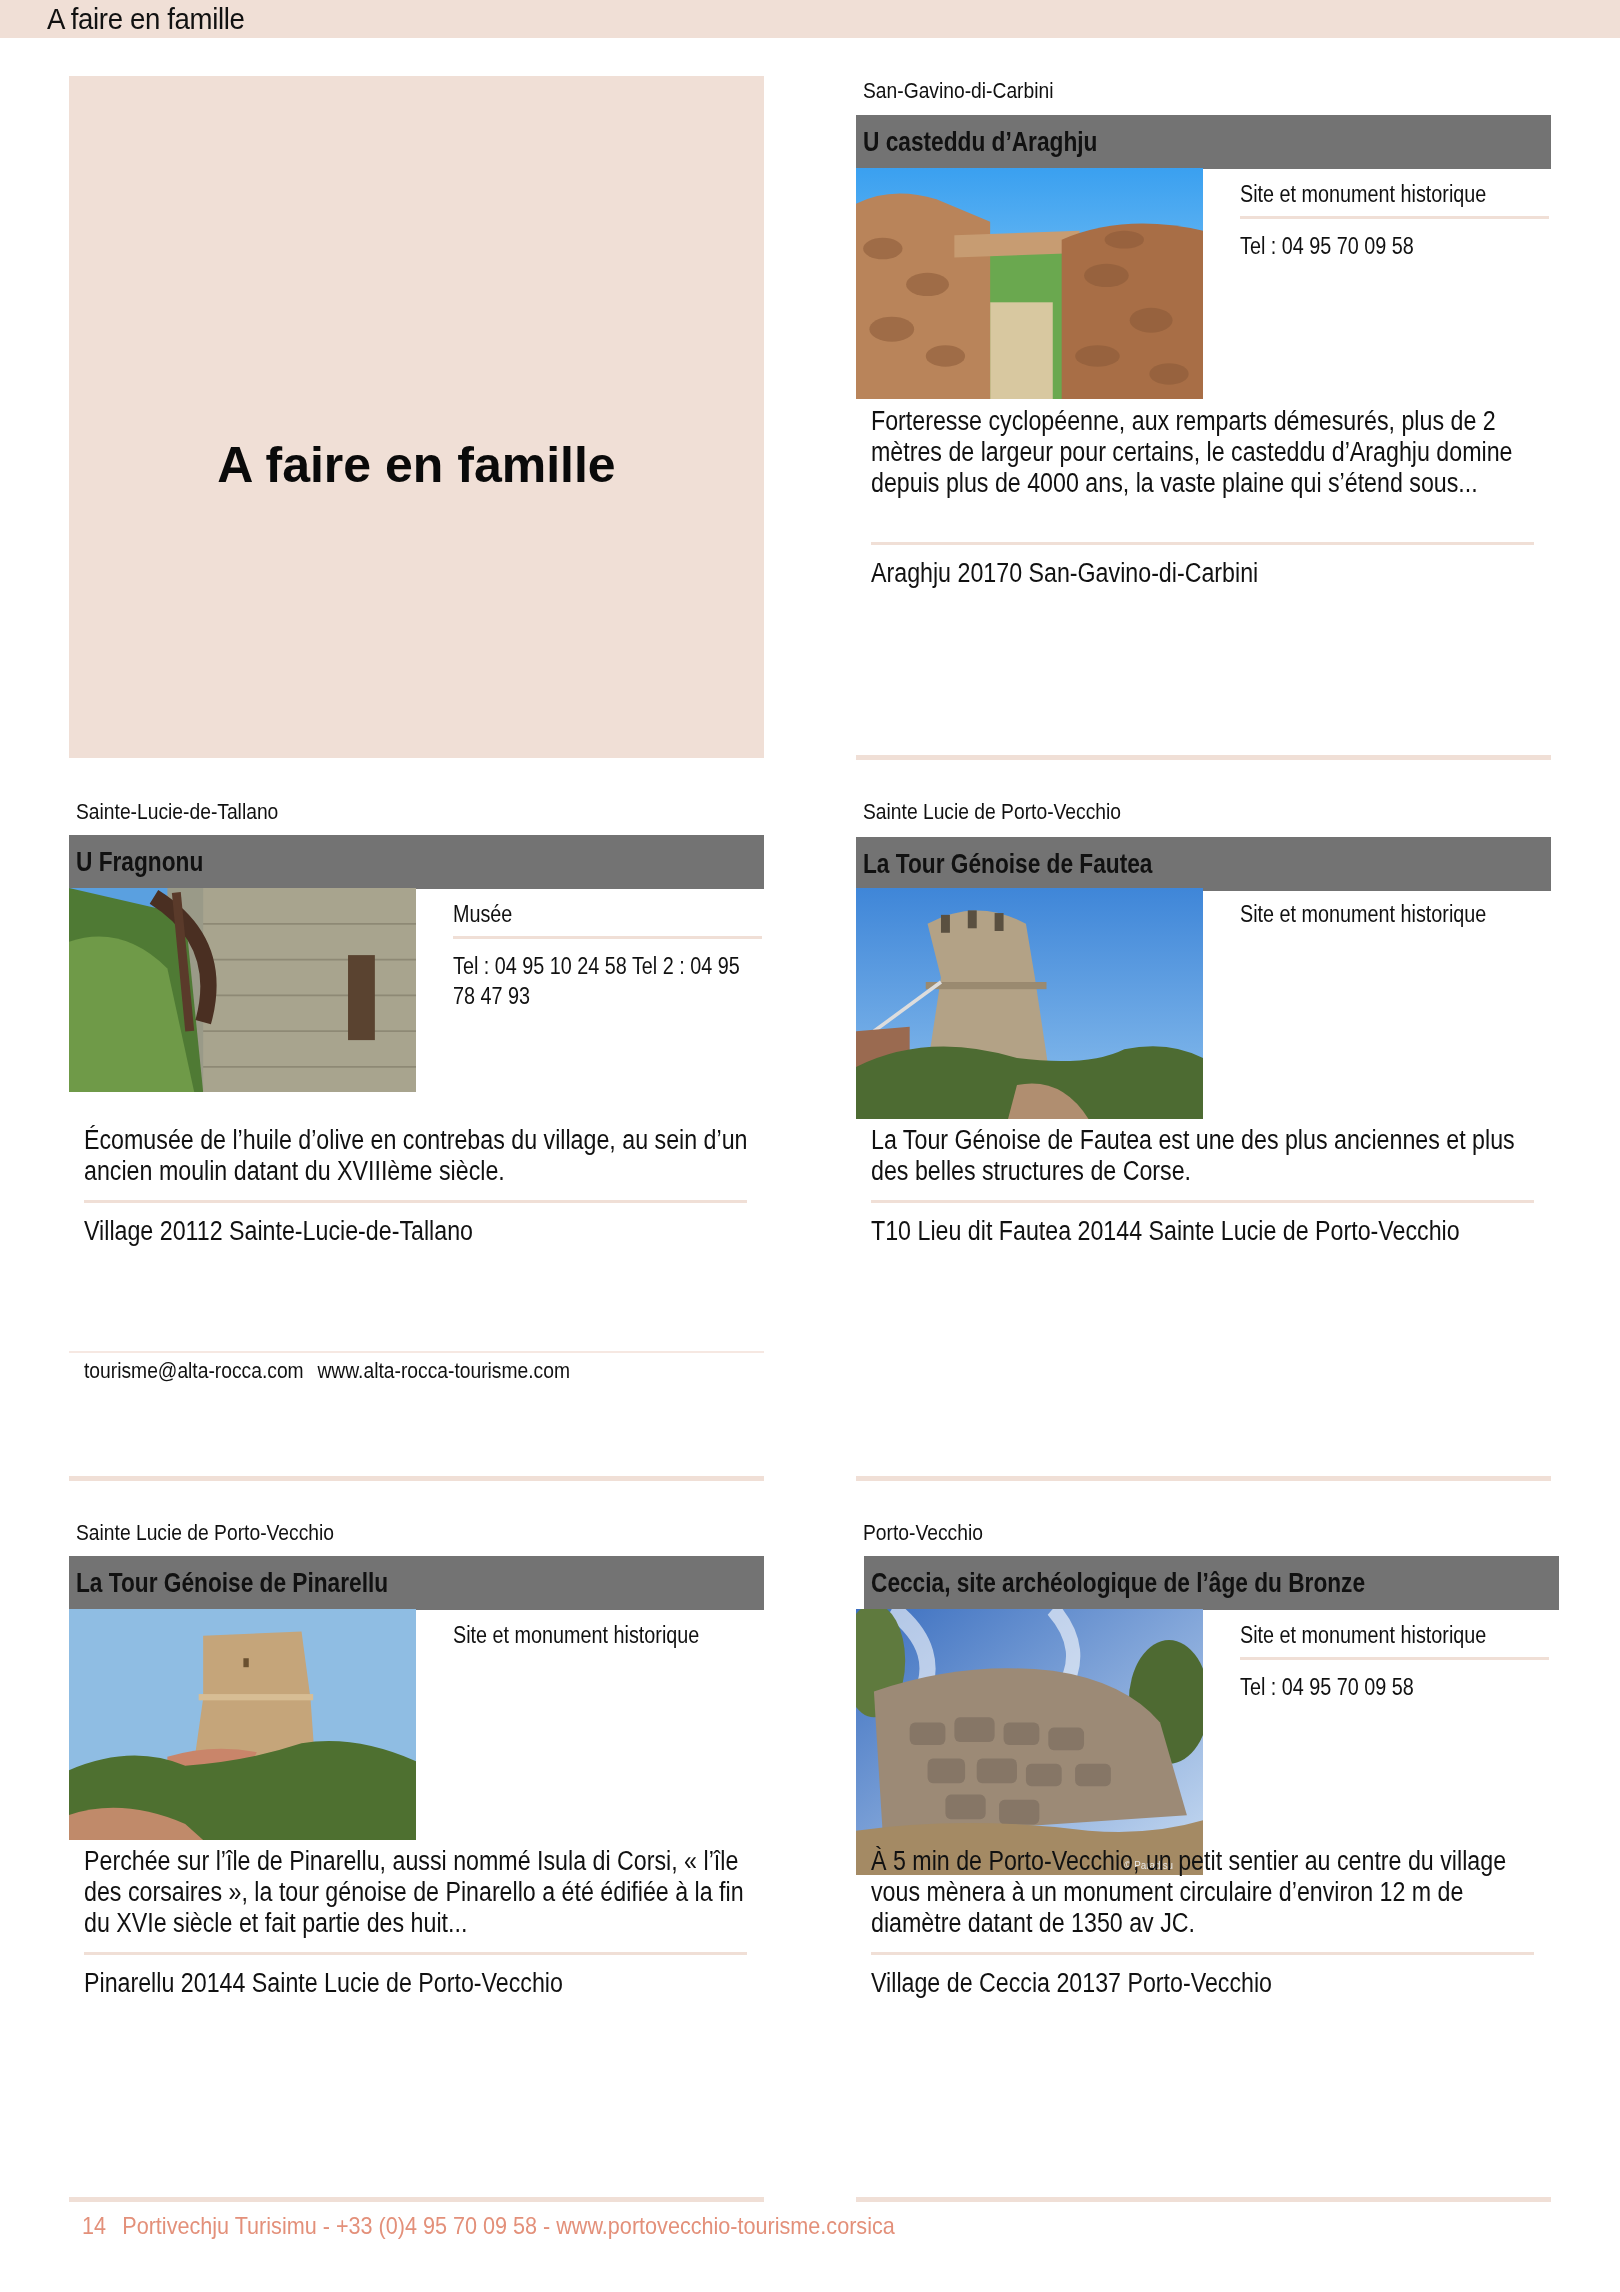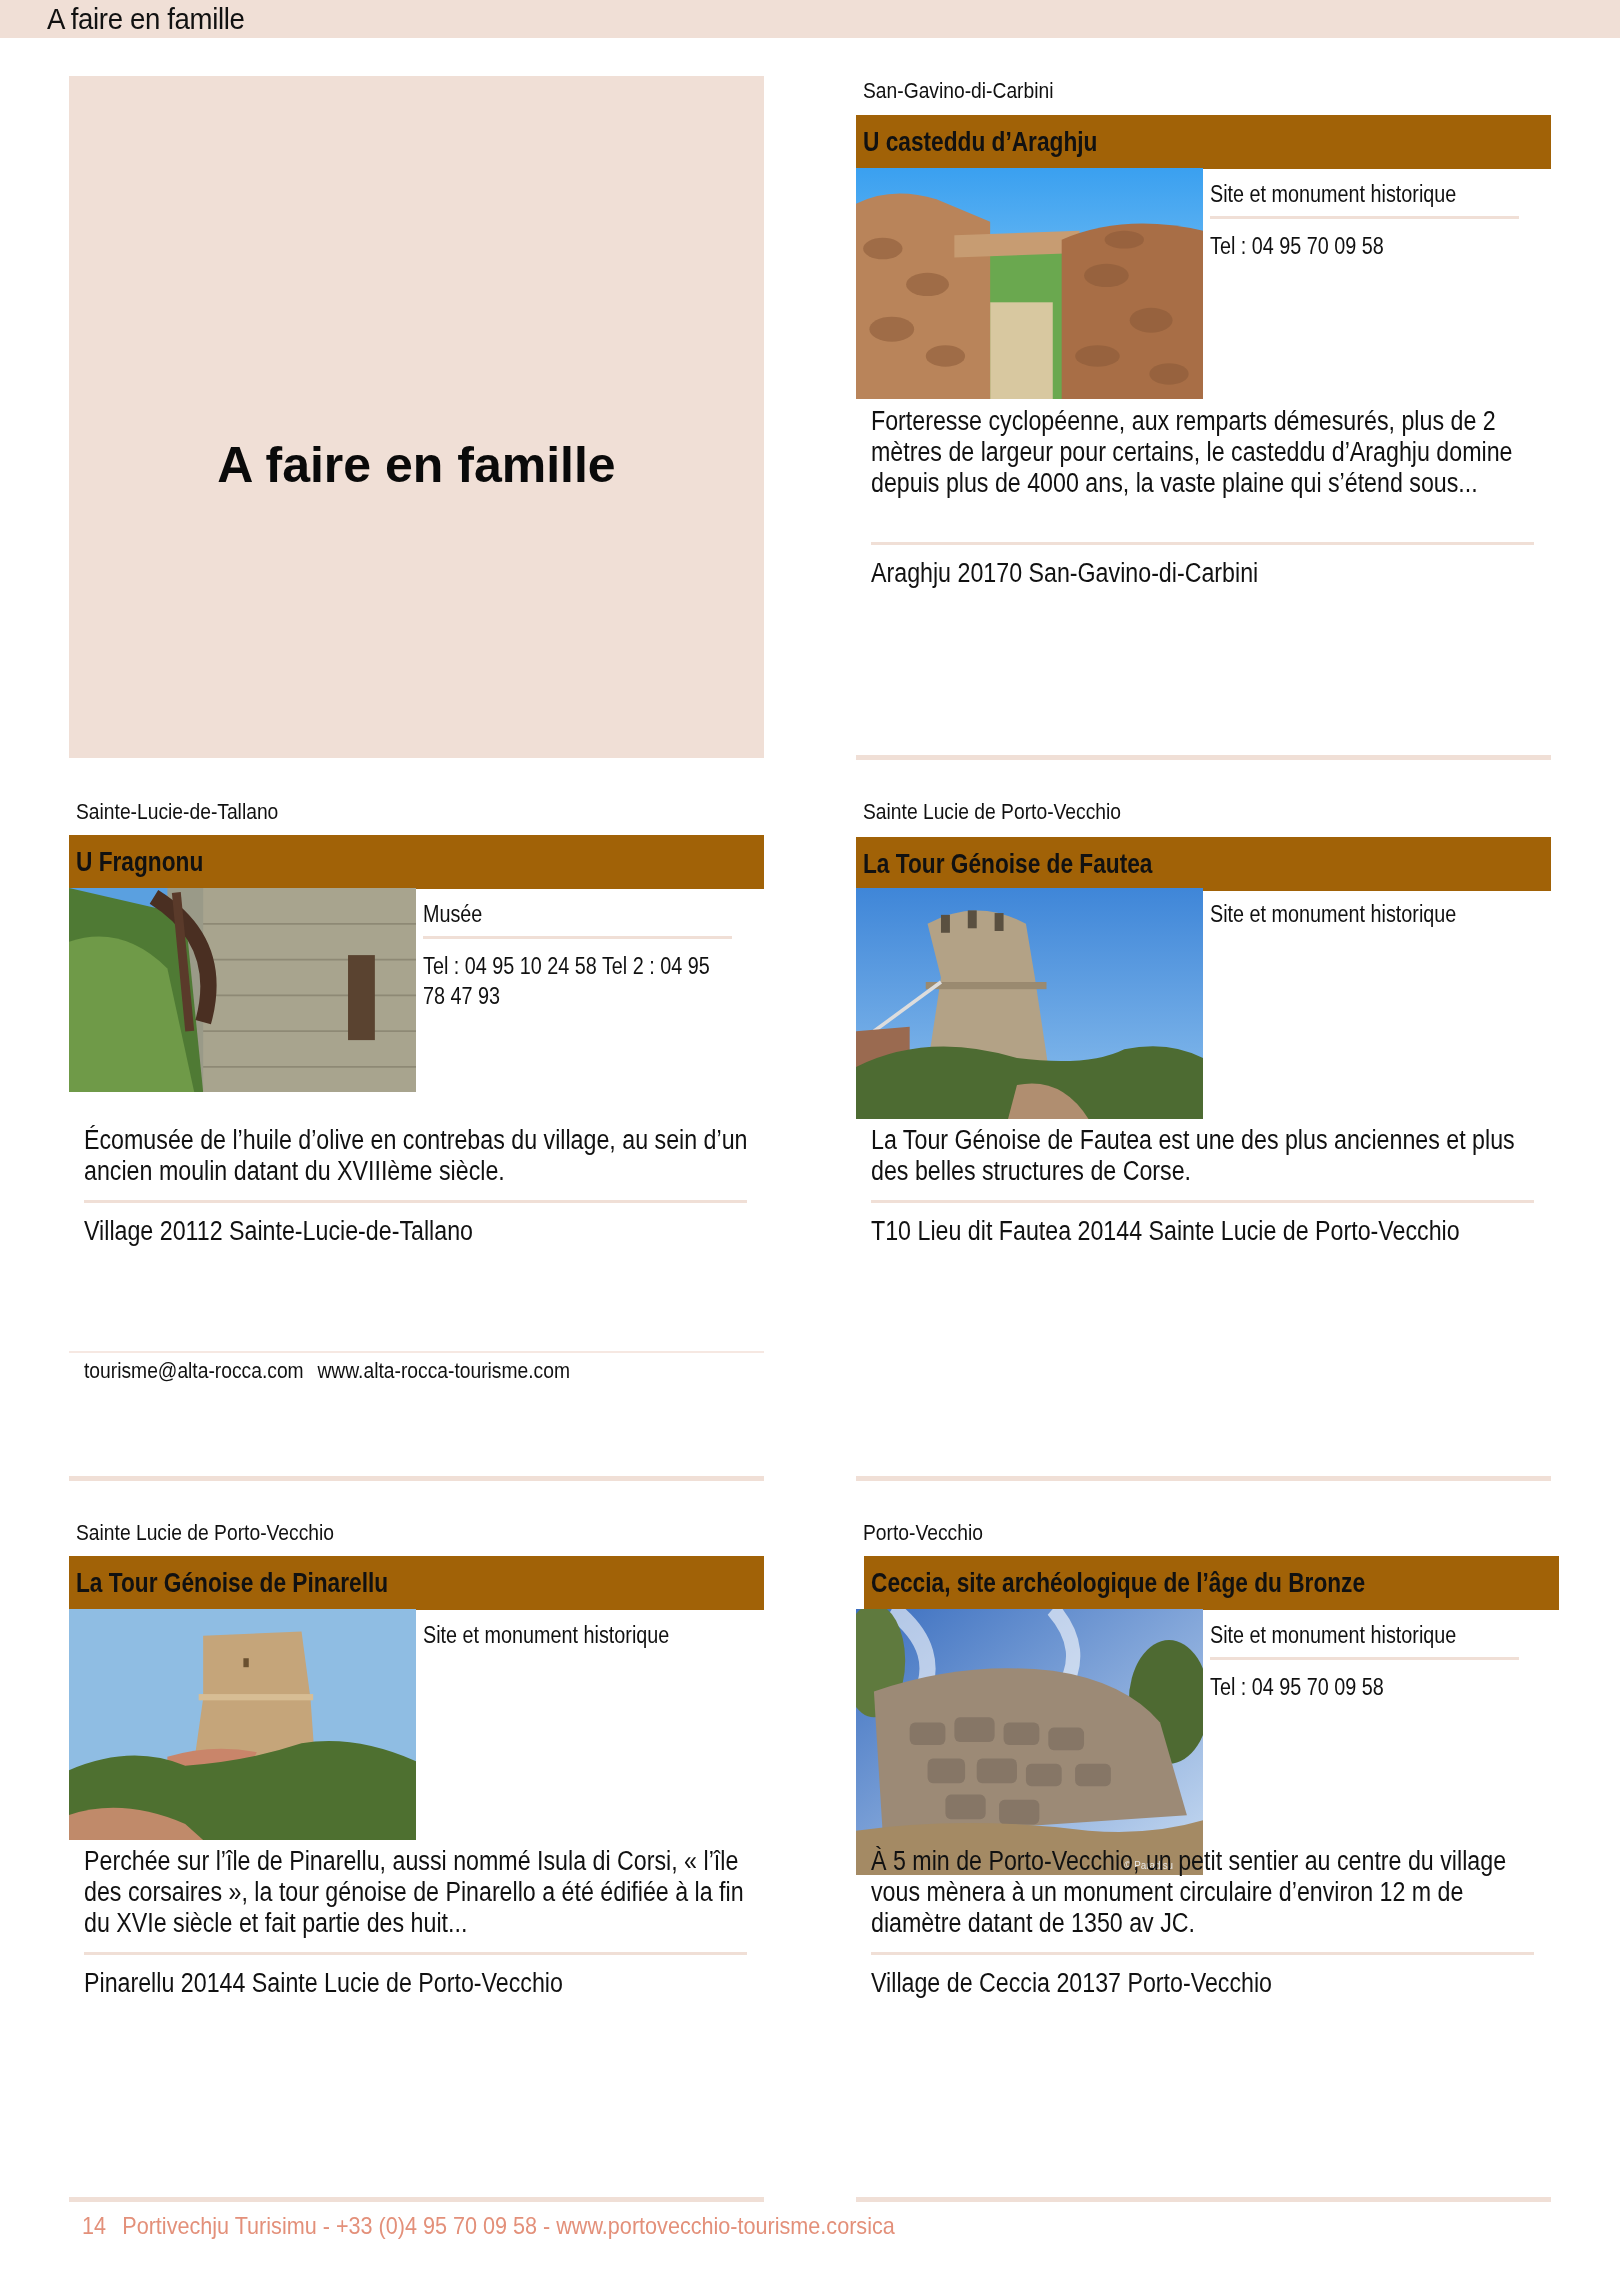--- a/index.html
+++ b/index.html
@@ -25,31 +25,31 @@
     font-size: 50px; font-weight: bold; color: #0a0a0a;
     font-family: "Liberation Sans", sans-serif;
   }
 
   .card { position: absolute; width: 695px; }
   .card .locality {
     position: absolute; left: 7.2px; font-size: 22.4px; color: #111;
     transform: scaleX(0.86); transform-origin: left top; white-space: nowrap;
   }
   .card .name-bar {
-    position: absolute; left: 0; width: 695px; height: 54px; background: #a16207;
+    position: absolute; left: 0; width: 695px; height: 54px; background: #737373;
   }
   .card .name-bar .name {
     position: absolute; left: 7.2px; top: 11.6px; font-size: 27px; font-weight: bold; color: #111;
     transform: scaleX(0.84); transform-origin: left top; white-space: nowrap;
   }
   .card .photo {
     position: absolute; left: 0; width: 347px; height: 231px; overflow: hidden;
   }
   .card .photo svg { display: block; width: 100%; height: 100%; }
-  .card .info { position: absolute; left: 354px; width: 309px; }
+  .card .info { position: absolute; left: 384px; width: 309px; }
   .card .info .category {
     font-size: 23px; color: #111; height: 48px; padding-top: 12.5px;
     transform: scaleX(0.86); transform-origin: left top; white-space: nowrap;
   }
   .card .info .sep { height: 2.7px; background: #f0dfd6; width: 309px; }
   .card .info .phone {
     font-size: 23px; color: #111; line-height: 30px; padding-top: 12.5px; width: 358px;
     transform: scaleX(0.86); transform-origin: left top;
   }
   .card .desc {

